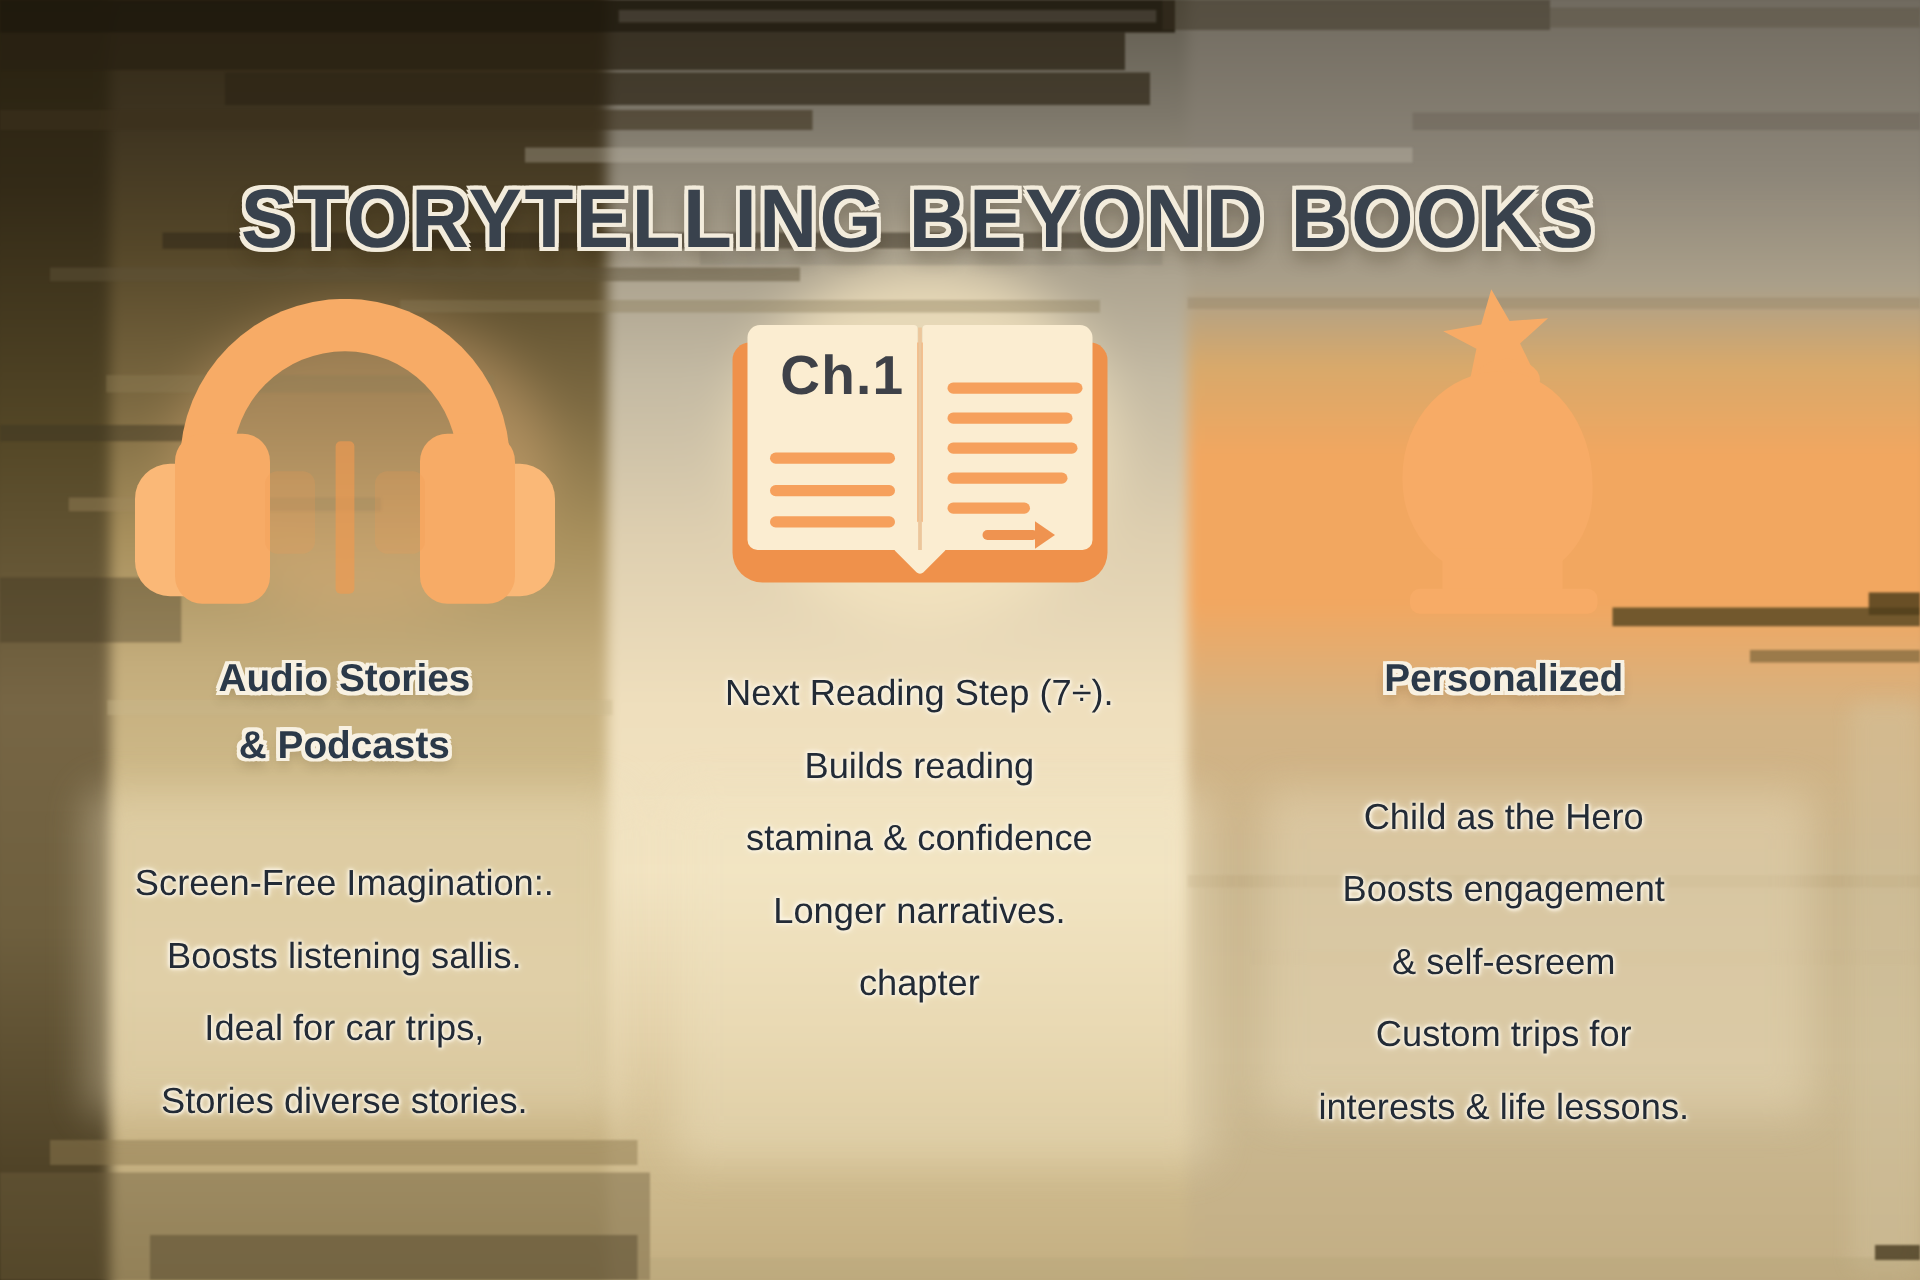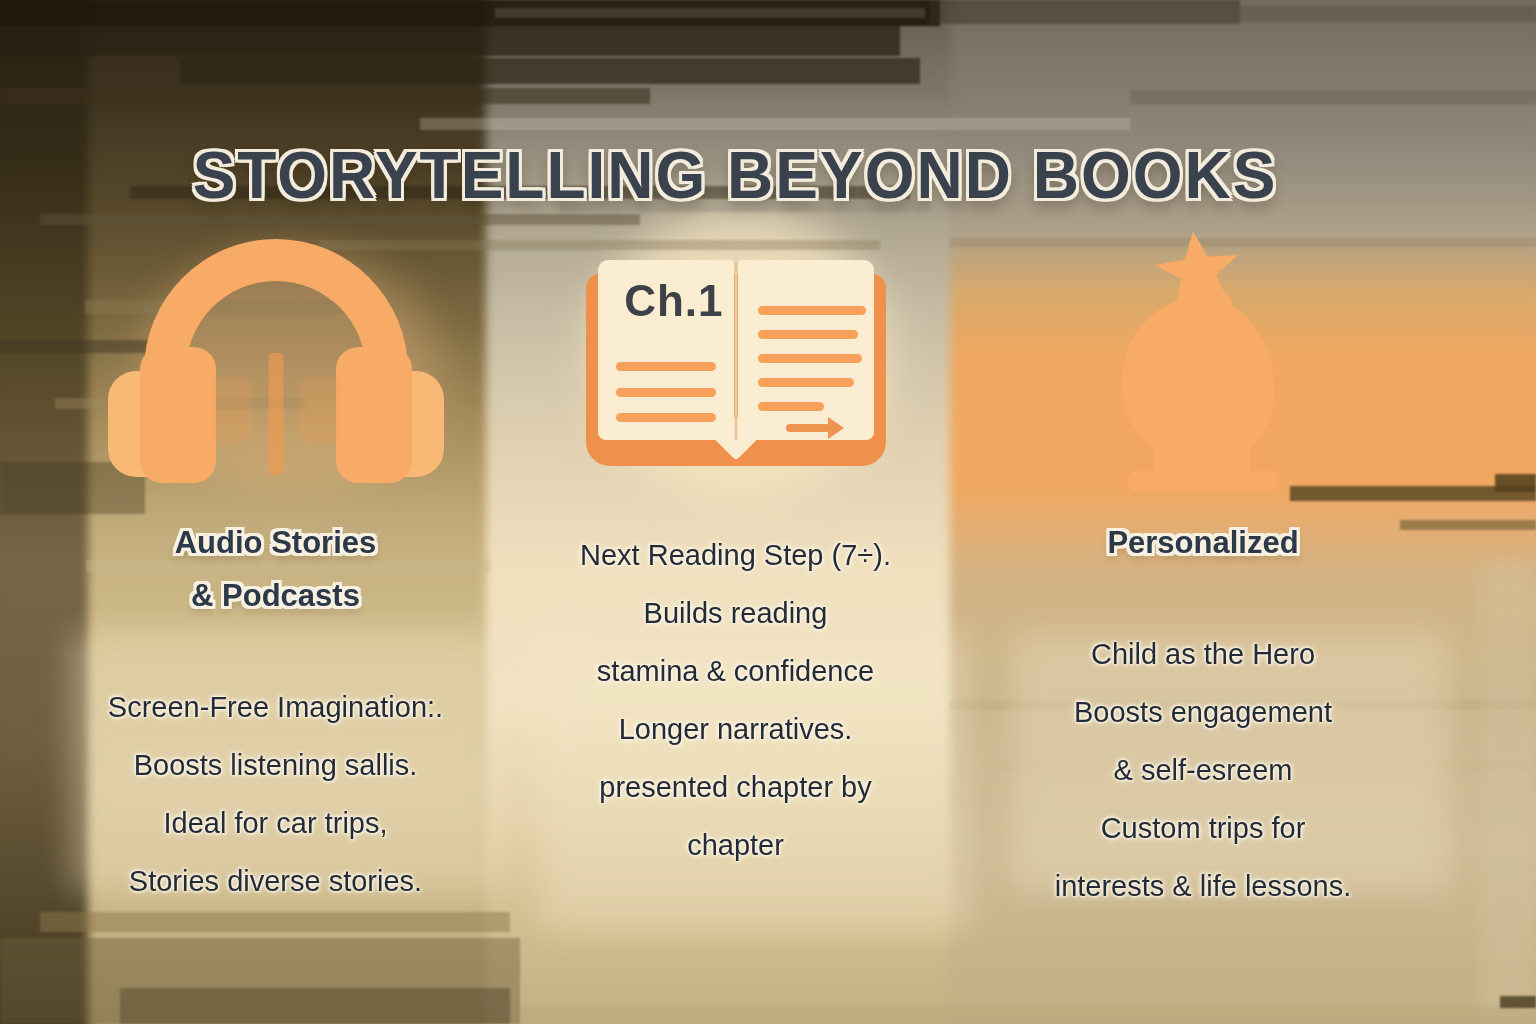--- a/index.html
+++ b/index.html
@@ -186,21 +186,20 @@
             <div class="bline" style="left:172px;top:124px;width:96px;"></div>
             <div class="bline" style="left:172px;top:148px;width:66px;"></div>
             <div class="arrow"></div>
           </div>
         </div>
         <div class="col-body">
           <p class="lead">Next Reading Step (7÷).</p>
           <p>Builds reading</p>
           <p>stamina &amp; confidence</p>
           <p>Longer narratives.</p>
-          <p>presented chapter by</p>
           <p>chapter</p>
         </div>
       </section>
 
       <section class="col col-3">
         <div class="icon-area">
           <div class="child">
             <div class="child-star"></div>
             <div class="child-bun"></div>
             <div class="child-head"></div>

